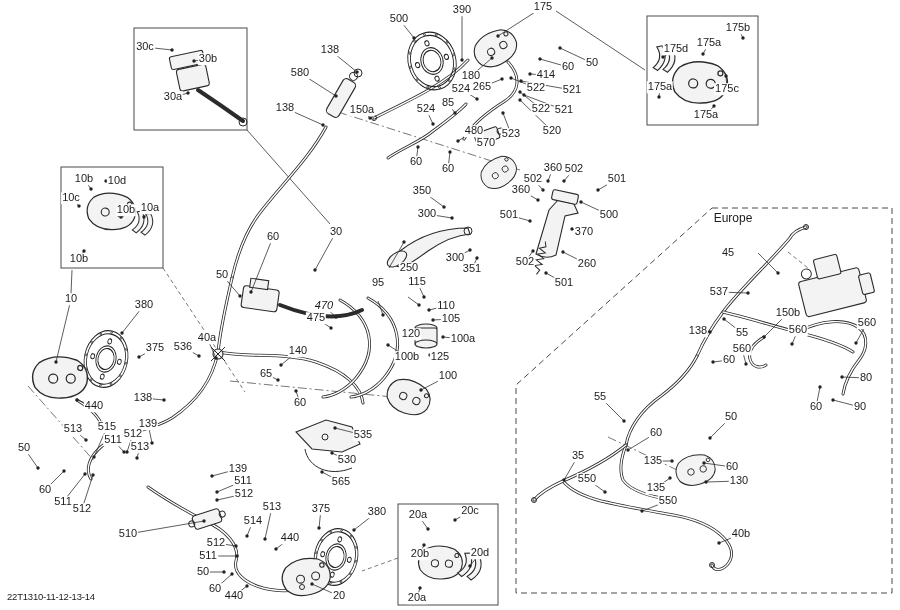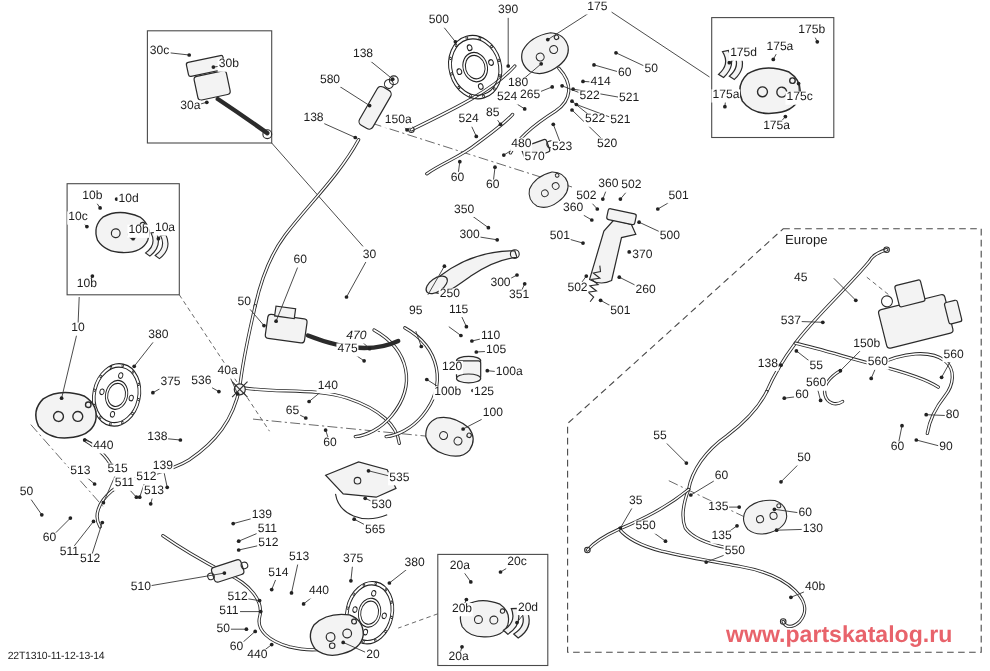--- a/index.html
+++ b/index.html
@@ -636,15 +636,14 @@
       <div class="plabel" style="left: 587px; top: 479px;">550</div>
       <div class="plabel" style="left: 653px; top: 461px;">135</div>
       <div class="plabel" style="left: 656px; top: 488px;">135</div>
       <div class="plabel" style="left: 668px; top: 501px;">550</div>
       <div class="plabel" style="left: 732px; top: 467px;">60</div>
       <div class="plabel" style="left: 739px; top: 481px;">130</div>
       <div class="plabel" style="left: 741px; top: 534px;">40b</div>
     </div>
 
 <div id="partcode">22T1310-11-12-13-14</div>
-<div id="watermark" style="color: rgb(232, 99, 107);">www.partskatalog.ru</div>
 
 </div>
 
 </body></html>

